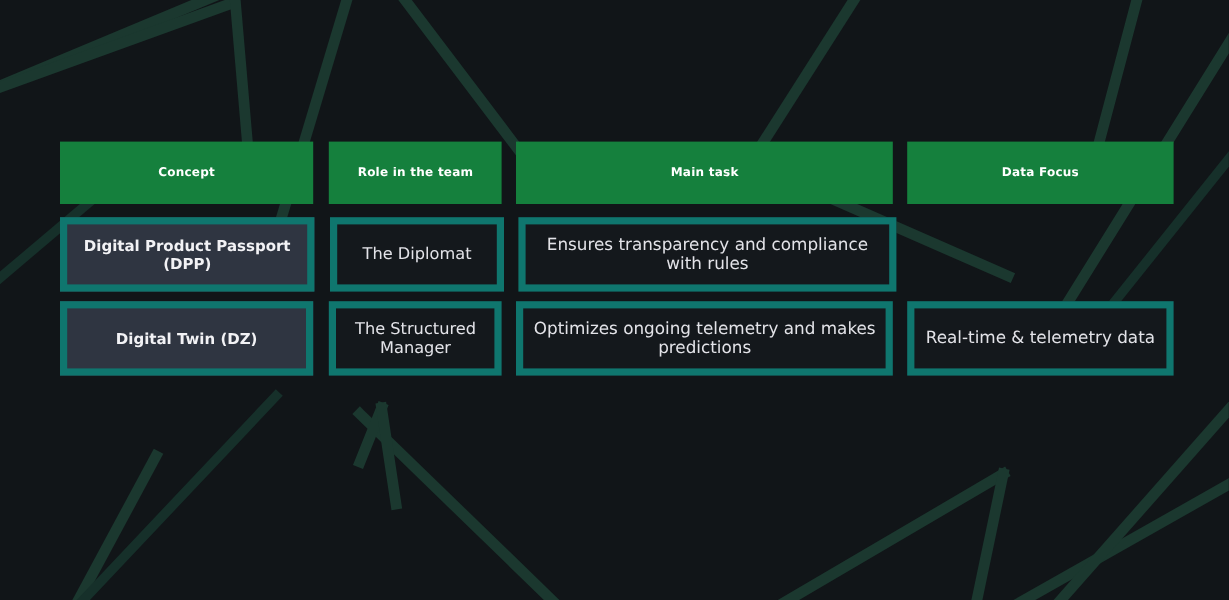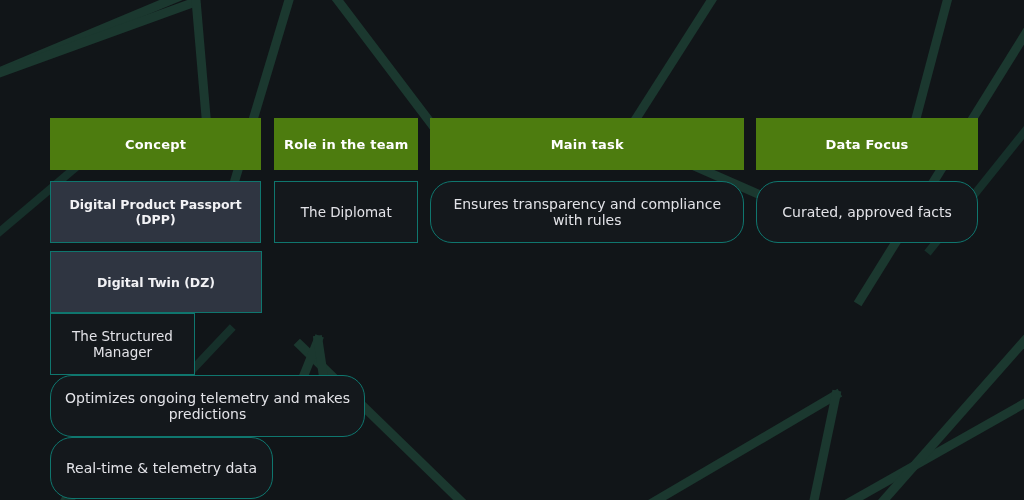--- a/index.html
+++ b/index.html
@@ -38,60 +38,60 @@
     z-index: 2;
   }
   .trow {
     display: flex;
     flex-direction: row;
     align-items: stretch;
     width: 928px;
   }
   .trow.header-row { margin-bottom: 11px; }
   .trow.body-row   { margin-bottom: 8px; }
-  .trow.body-row.last { margin-bottom: 12px; flex-direction: column; }
+  .trow.body-row.last { margin-bottom: 12px; }
 
   .cell {
     box-sizing: border-box;
     display: flex;
     align-items: center;
     justify-content: center;
     text-align: center;
     padding: 4px 8px;
   }
   
   .c0 { width: 212px; margin-right: 13px; }
   .c1 { width: 145px; margin-right: 12px; }
   .c2 { width: 315px; margin-right: 12px; }
   .c3 { width: 223px; }
 
   .header-cell {
     height: 52px;
-    background: #4d7c0f;
+    background: #15803d;
     color: #ffffff;
-    font-size: 13px;
+    font-size: 10px;
     font-weight: bold;
     letter-spacing: 0.2px;
     border: none;
   }
   .body-cell {
     height: 62px;
-    border: 1px solid #0f766e;
+    border: 6px solid #0f766e;
     color: #e3e3e8;
     font-size: 13.5px;
     font-weight: normal;
     background: #14181c;
   }
   .body-cell.concept-cell {
     background: #2f3541;
     color: #f2f2f5;
     font-weight: bold;
     font-size: 12.5px;
   }
-  .body-cell.wide-text { font-size: 14px; border-radius: 22px; }
+  .body-cell.wide-text { font-size: 14px; }
 </style>
 </head>
 <body>
 
 <div id="stage">
 
   <svg id="bg-decor" viewBox="0 0 1024 500" preserveAspectRatio="none" aria-hidden="true">
     <g stroke="#1b382f" stroke-width="9" fill="none" stroke-linecap="square">
       <line x1="-20" y1="80" x2="195" y2="-10"></line>
       <line x1="-20" y1="80" x2="195" y2="2"></line>
@@ -124,21 +124,20 @@
       <div class="cell header-cell c0">Concept</div>
       <div class="cell header-cell c1">Role in the team</div>
       <div class="cell header-cell c2">Main task</div>
       <div class="cell header-cell c3">Data Focus</div>
     </div>
 
     <div class="trow body-row">
       <div class="cell body-cell concept-cell c0">Digital Product Passport (DPP)</div>
       <div class="cell body-cell c1">The Diplomat</div>
       <div class="cell body-cell wide-text c2">Ensures transparency and compliance with rules</div>
-      <div class="cell body-cell wide-text c3">Curated, approved facts</div>
     </div>
 
 
     <div class="trow body-row last">
       <div class="cell body-cell concept-cell c0">Digital Twin (DZ)</div>
       <div class="cell body-cell c1">The Structured Manager</div>
       <div class="cell body-cell wide-text c2">Optimizes ongoing telemetry and makes predictions</div>
       <div class="cell body-cell wide-text c3">Real-time &amp; telemetry data</div>
     </div>
 

